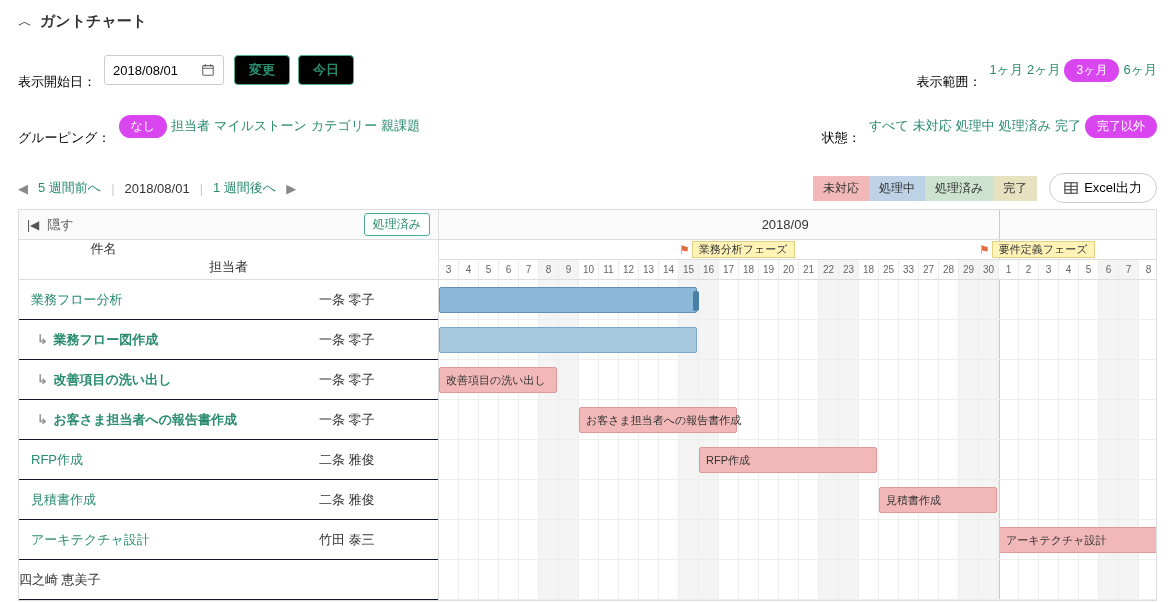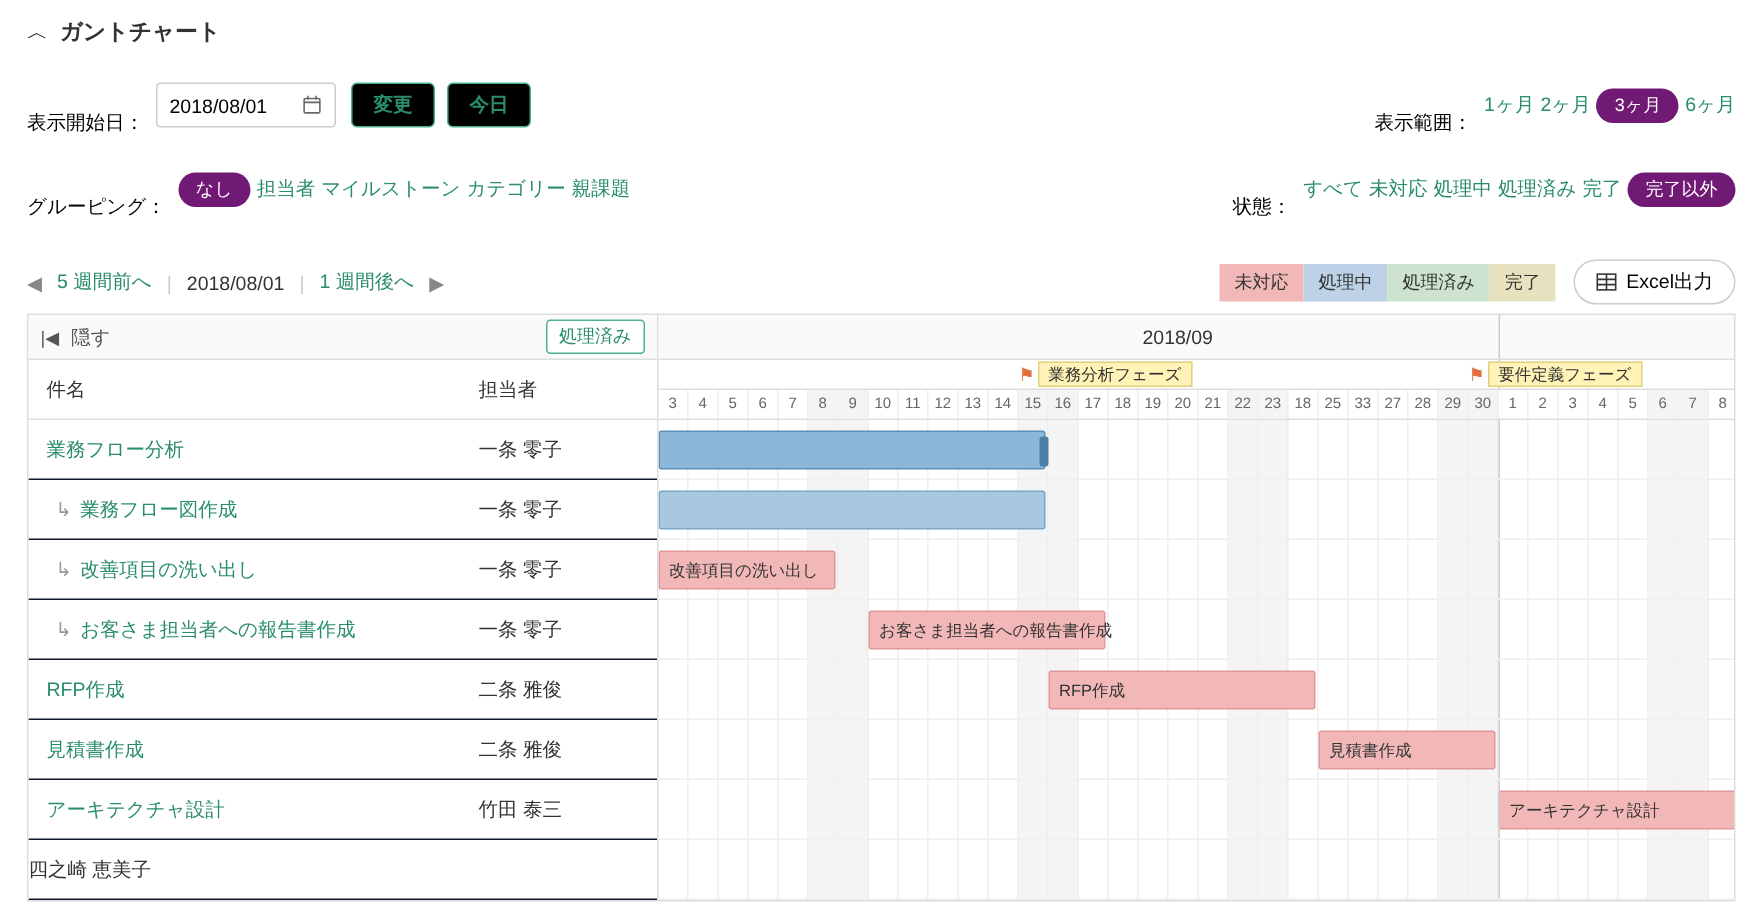--- a/index.html
+++ b/index.html
@@ -10,45 +10,45 @@
   .title { font-weight: bold; font-size: 15px; }
   .controls-row { display: flex; align-items: center; margin-bottom: 14px; }
   .label { font-size: 13px; color: #000000; margin-right: 8px; margin-top: 24px; }
   .date-input-wrap { display: inline-flex; align-items: center; border: 1px solid #ccc; border-radius: 3px; height: 30px; padding: 0 8px; background: #fff; gap: 6px; }
   .date-input { border: none; outline: none; font-size: 13px; width: 82px; }
   .cal-icon { width: 14px; height: 14px; color: #666; }
   .btn { border: 1px solid #4caf93; color: #2a8c6e; background: #000000; border-radius: 4px; height: 30px; padding: 0 14px; font-weight: bold; font-size: 13px; cursor: pointer; }
   .spacer { flex: 1; }
   .range-links, .group-links, .status-links { display: flex; align-items: center; gap: 4px; }
   .link { color: #2a8c6e; cursor: pointer; font-size: 13px; }
-  .pill { background: #701a75; color: #fff; border-radius: 12px; padding: 3px 12px; font-size: 12px; }
+  .pill { background: #d946ef; color: #fff; border-radius: 12px; padding: 3px 12px; font-size: 12px; }
   .legend-row { display: flex; align-items: center; justify-content: flex-end; gap: 0; margin-top: 26px; margin-bottom: 6px; }
   .nav-left { display: flex; align-items: center; gap: 10px; flex: 1; }
   .nav-link { color: #2a8c6e; cursor: pointer; font-size: 13px; }
   .nav-sep { color: #ccc; }
   .nav-current { color: #333; }
   .legend-box { display: flex; }
   .legend-item { padding: 4px 10px; font-size: 12px; }
   .lg-notstarted { background: #f2b8b8; }
   .lg-inprogress { background: #bdd2e6; }
   .lg-done { background: #cde3d0; }
   .lg-complete { background: #e6e2c0; }
   .excel-btn { display: inline-flex; align-items: center; gap: 6px; border: 1px solid #ccc; background: #fff; border-radius: 16px; height: 30px; padding: 0 14px; font-size: 13px; cursor: pointer; margin-left: 12px; }
   .gantt { border: 1px solid #ddd; display: flex; width: 100%; overflow: hidden; }
   .left-pane { width: 420px; flex-shrink: 0; border-right: 1px solid #ddd; }
   .right-pane { flex: 1; overflow-x: hidden; }
   .hdr-row { display: flex; align-items: center; height: 30px; border-bottom: 1px solid #ddd; background: #fafafa; padding: 0 8px; gap: 8px; }
   .hide-icon { font-size: 12px; color: #555; }
   .edit-btn { margin-left: auto; color: #2a8c6e; border: 1px solid #4caf93; border-radius: 3px; padding: 2px 8px; font-size: 12px; cursor: pointer; background: #fff; }
-  .col-hdr { display: flex; height: 40px; border-bottom: 1px solid #ddd; align-items: center; }
+  .col-hdr { display: flex; height: 40px; border-bottom: 1px solid #ddd; align-items: center; flex-direction: column; }
   .col-subject { width: 300px; padding-left: 12px; font-size: 13px; color: #333; }
   .col-assignee { flex: 1; font-size: 13px; color: #333; }
   .task-row { display: flex; height: 40px; border-bottom: 1px solid #0f172a; align-items: center; }
   .task-name { width: 300px; padding-left: 12px; color: #2a8c6e; font-size: 13px; cursor: pointer; overflow: hidden; text-overflow: ellipsis; white-space: nowrap; }
-  .task-name.child { padding-left: 18px; }
+  .task-name.child { padding-left: 18px; font-weight: bold; }
   .child-arrow { color: #999; margin-right: 2px; }
   .task-assignee { flex: 1; font-size: 13px; color: #333; }
   .month-hdr { display: flex; height: 30px; border-bottom: 1px solid #ddd; background: #fafafa; align-items: center; position: relative; }
   .month-label { position: absolute; left: 45%; font-size: 13px; color: #333; }
   .ms-hdr { display: flex; height: 20px; border-bottom: 1px solid #ddd; position: relative; }
   .ms-flag { position: absolute; display: flex; align-items: center; gap: 2px; font-size: 11px; top: 1px; }
   .flag-icon { color: #e07040; font-size: 12px; }
   .ms-badge { background: #fff3b8; border: 1px solid #e0d080; padding: 0 6px; font-size: 11px; }
   .day-hdr { display: flex; height: 20px; border-bottom: 1px solid #ddd; }
   .day-cell, .grid-cell { width: 20px; flex-shrink: 0; border-right: 1px solid #eee; font-size: 10px; color: #666; display: flex; align-items: center; justify-content: center; }

